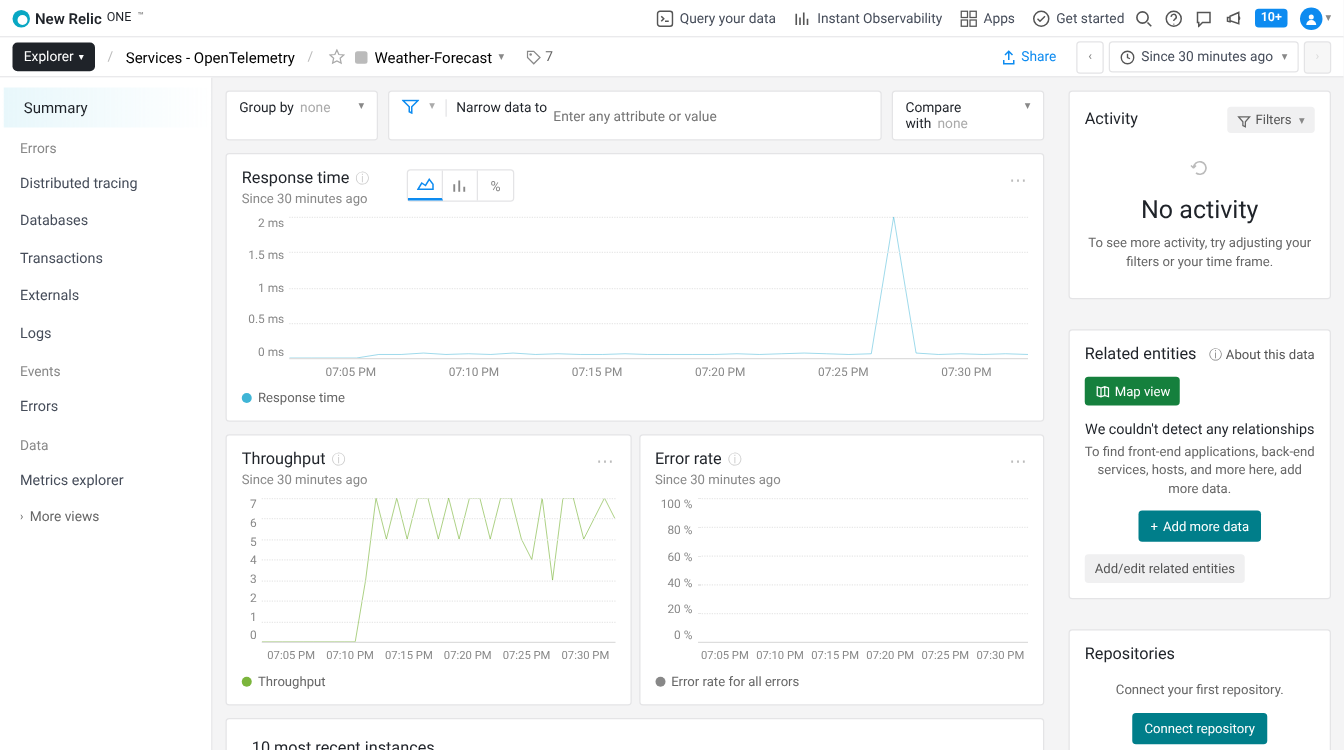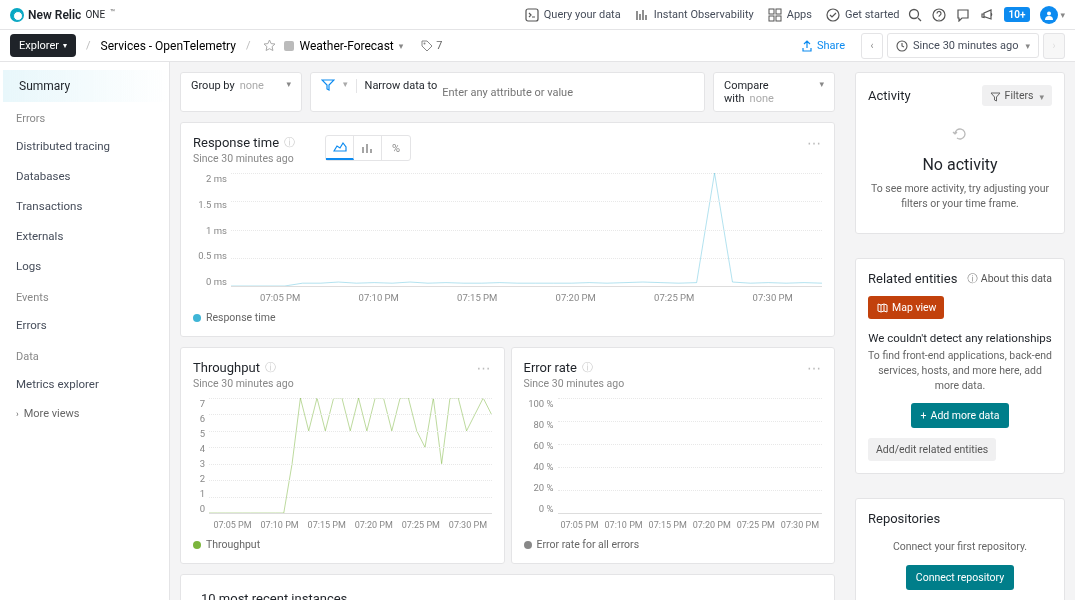--- a/index.html
+++ b/index.html
@@ -66,24 +66,24 @@
 .row2 .panel{flex:1;min-width:0}
 .chart-sm{height:130px}
 .instances-title{font-size:13px;color:#1f2329;padding:4px 0 14px 8px}
 .right{width:230px;padding:10px;overflow-y:auto;flex-shrink:0}
 .r-panel{background:#fff;border:1px solid #e4e4e6;border-radius:3px;padding:12px;margin-bottom:24px}
 .r-head{display:flex;justify-content:space-between;align-items:center;margin-bottom:10px}
 .r-title{font-size:13px;color:#1f2329}
 .filters-btn{background:#f0f0f1;border-radius:3px;padding:4px 8px;font-size:10.5px;display:flex;align-items:flex-end;gap:4px;color:#555;cursor:pointer}
 .activity-body{text-align:center;padding:10px 0}
 .undo-ic{color:#bbb;margin-bottom:10px;display:inline-block}
-.no-act{font-size:16px;color:#1f2329;margin-bottom:8px}
+.no-act{font-size:20px;color:#1f2329;margin-bottom:8px}
 .act-sub{font-size:10.5px;color:#666;line-height:1.4}
 .about{font-size:10.5px;color:#555;display:flex;align-items:center;gap:3px;cursor:pointer}
-.map-btn{background:#c2410c;color:#fff;font-size:10.5px;padding:5px 8px;border-radius:3px;display:inline-flex;align-items:center;gap:4px;cursor:pointer}
+.map-btn{background:#15803d;color:#fff;font-size:10.5px;padding:5px 8px;border-radius:3px;display:inline-flex;align-items:center;gap:4px;cursor:pointer}
 .rel-body{text-align:center;margin-top:12px}
 .rel-title-txt{font-size:11.5px;color:#1f2329;margin-bottom:4px}
 .rel-sub{font-size:10.5px;color:#666;line-height:1.4;margin-bottom:10px}
 .btn-primary{background:#007e8a;color:#fff;font-size:10.5px;padding:6px 10px;border-radius:3px;display:inline-flex;align-items:center;gap:4px;cursor:pointer}
 .add-edit{background:#f0f0f1;font-size:10.5px;padding:5px 8px;border-radius:3px;display:inline-block;margin-top:10px;cursor:pointer;color:#555}
 </style>
 </head>
 <body>
 
 <div class="topbar">

